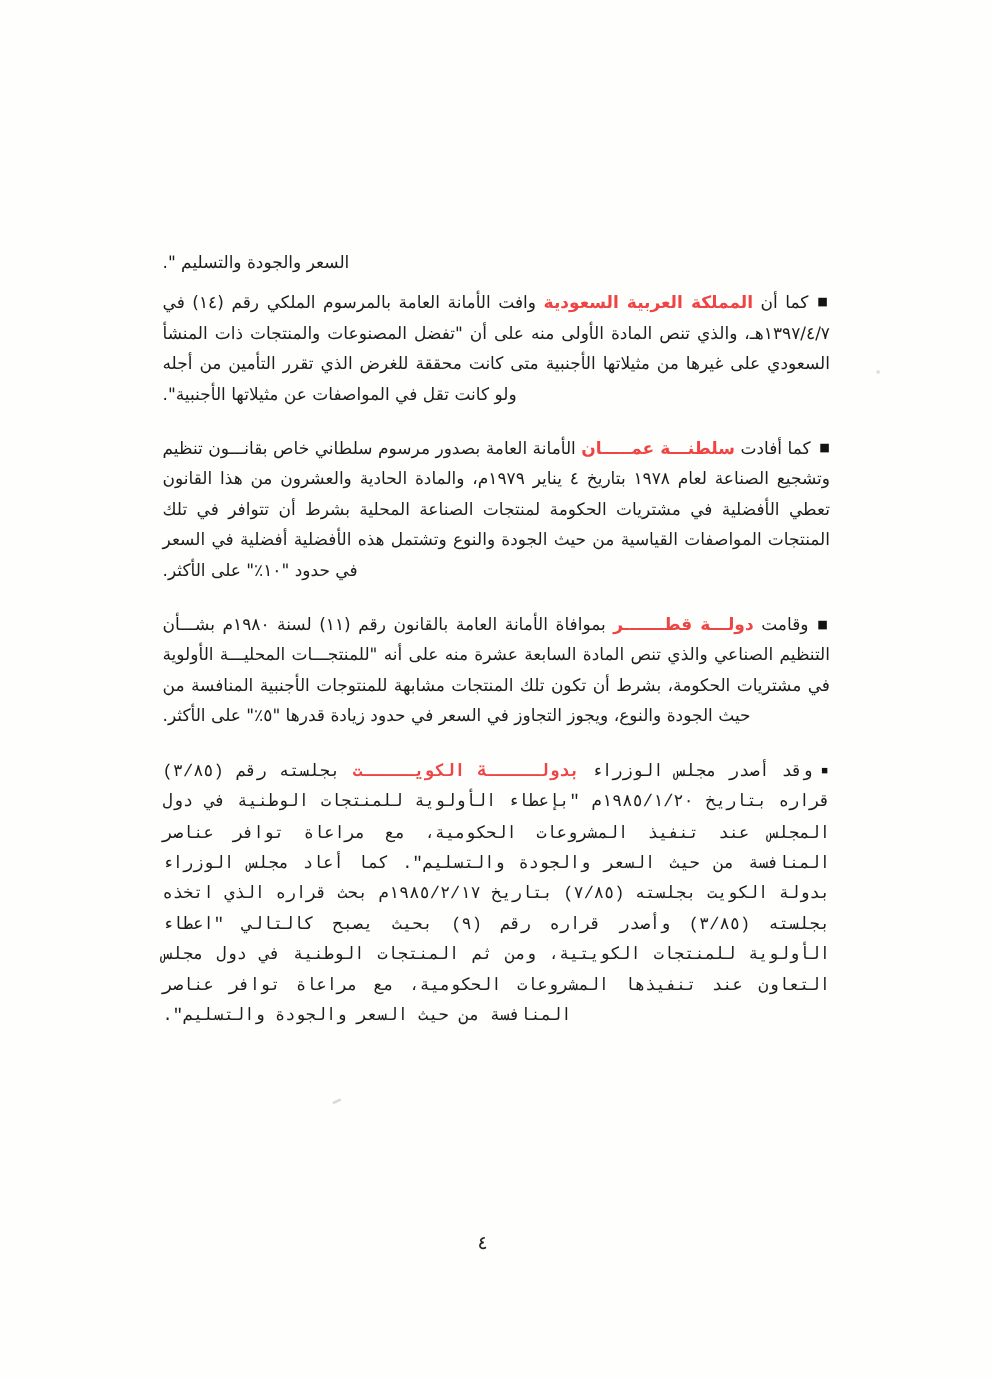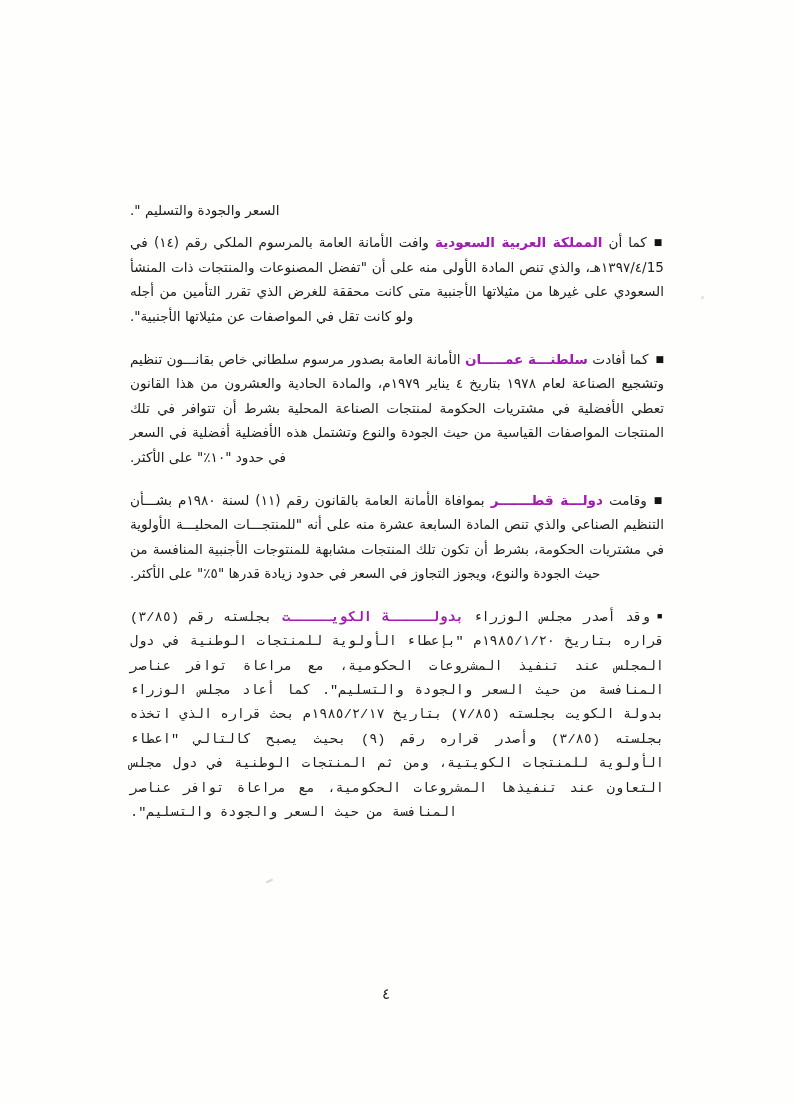--- a/index.html
+++ b/index.html
@@ -38,21 +38,21 @@
   }
   .para:last-child { margin-bottom: 0; font-family: Liberation Mono, monospace; }
   .bullet {
     font-size: 9px;
     vertical-align: 2px;
     margin-left: 7px; 
     color: #141311;
   }
   .b {
     font-weight: bold;
-    color: #a21caf;
+    color: #ef4444;
     margin-top: 20px;
   }
   .pagenum {
     position: absolute;
     left: 0;
     right: 22px;
     bottom: 102px;
     text-align: center;
     font-size: 15px;
     color: #242321;
@@ -76,21 +76,21 @@
 </style>
 </head>
 <body>
 
 <div class="sheet">
 
   <div class="textblock">
 
     <p class="frag">السعر والجودة والتسليم ".</p>
 
-    <p class="para"><span class="bullet">■</span><span>كما أن </span><span class="b">المملكة العربية السعودية</span><span> وافت الأمانة العامة بالمرسوم الملكي رقم (١٤) في ١٣٩٧/٤/15هـ، والذي تنص المادة الأولى منه على أن "تفضل المصنوعات والمنتجات ذات المنشأ السعودي على غيرها من مثيلاتها الأجنبية متى كانت محققة للغرض الذي تقرر التأمين من أجله ولو كانت تقل في المواصفات عن مثيلاتها الأجنبية".</span></p>
+    <p class="para"><span class="bullet">■</span><span>كما أن </span><span class="b">المملكة العربية السعودية</span><span> وافت الأمانة العامة بالمرسوم الملكي رقم (١٤) في ١٣٩٧/٤/٧هـ، والذي تنص المادة الأولى منه على أن "تفضل المصنوعات والمنتجات ذات المنشأ السعودي على غيرها من مثيلاتها الأجنبية متى كانت محققة للغرض الذي تقرر التأمين من أجله ولو كانت تقل في المواصفات عن مثيلاتها الأجنبية".</span></p>
 
     <p class="para"><span class="bullet">■</span><span>كما أفادت </span><span class="b">سلطنـــة عمـــــان</span><span> الأمانة العامة بصدور مرسوم سلطاني خاص بقانـــون تنظيم وتشجيع الصناعة لعام ١٩٧٨ بتاريخ ٤ يناير ١٩٧٩م، والمادة الحادية والعشرون من هذا القانون تعطي الأفضلية في مشتريات الحكومة لمنتجات الصناعة المحلية بشرط أن تتوافر في تلك المنتجات المواصفات القياسية من حيث الجودة والنوع وتشتمل هذه الأفضلية أفضلية في السعر في حدود "١٠٪" على الأكثر.</span></p>
 
     <p class="para"><span class="bullet">■</span><span>وقامت </span><span class="b">دولـــة قطـــــــر</span><span> بموافاة الأمانة العامة بالقانون رقم (١١) لسنة ١٩٨٠م بشـــأن التنظيم الصناعي والذي تنص المادة السابعة عشرة منه على أنه "للمنتجـــات المحليـــة الأولوية في مشتريات الحكومة، بشرط أن تكون تلك المنتجات مشابهة للمنتوجات الأجنبية المنافسة من حيث الجودة والنوع، ويجوز التجاوز في السعر في حدود زيادة قدرها "٥٪" على الأكثر.</span></p>
 
     <p class="para"><span class="bullet">■</span><span>وقد أصدر مجلس الوزراء </span><span class="b">بدولـــــة الكويـــــت</span><span> بجلسته رقم (٣/٨٥) قراره بتاريخ ١٩٨٥/١/٢٠م "بإعطاء الأولوية للمنتجات الوطنية في دول المجلس عند تنفيذ المشروعات الحكومية، مع مراعاة توافر عناصر المنافسة من حيث السعر والجودة والتسليم". كما أعاد مجلس الوزراء بدولة الكويت بجلسته (٧/٨٥) بتاريخ ١٩٨٥/٢/١٧م بحث قراره الذي اتخذه بجلسته (٣/٨٥) وأصدر قراره رقم (٩) بحيث يصبح كالتالي "اعطاء الأولوية للمنتجات الكويتية، ومن ثم المنتجات الوطنية في دول مجلس التعاون عند تنفيذها المشروعات الحكومية، مع مراعاة توافر عناصر المنافسة من حيث السعر والجودة والتسليم".</span></p>
 
   </div>
 
   <div class="speck s1"></div>

